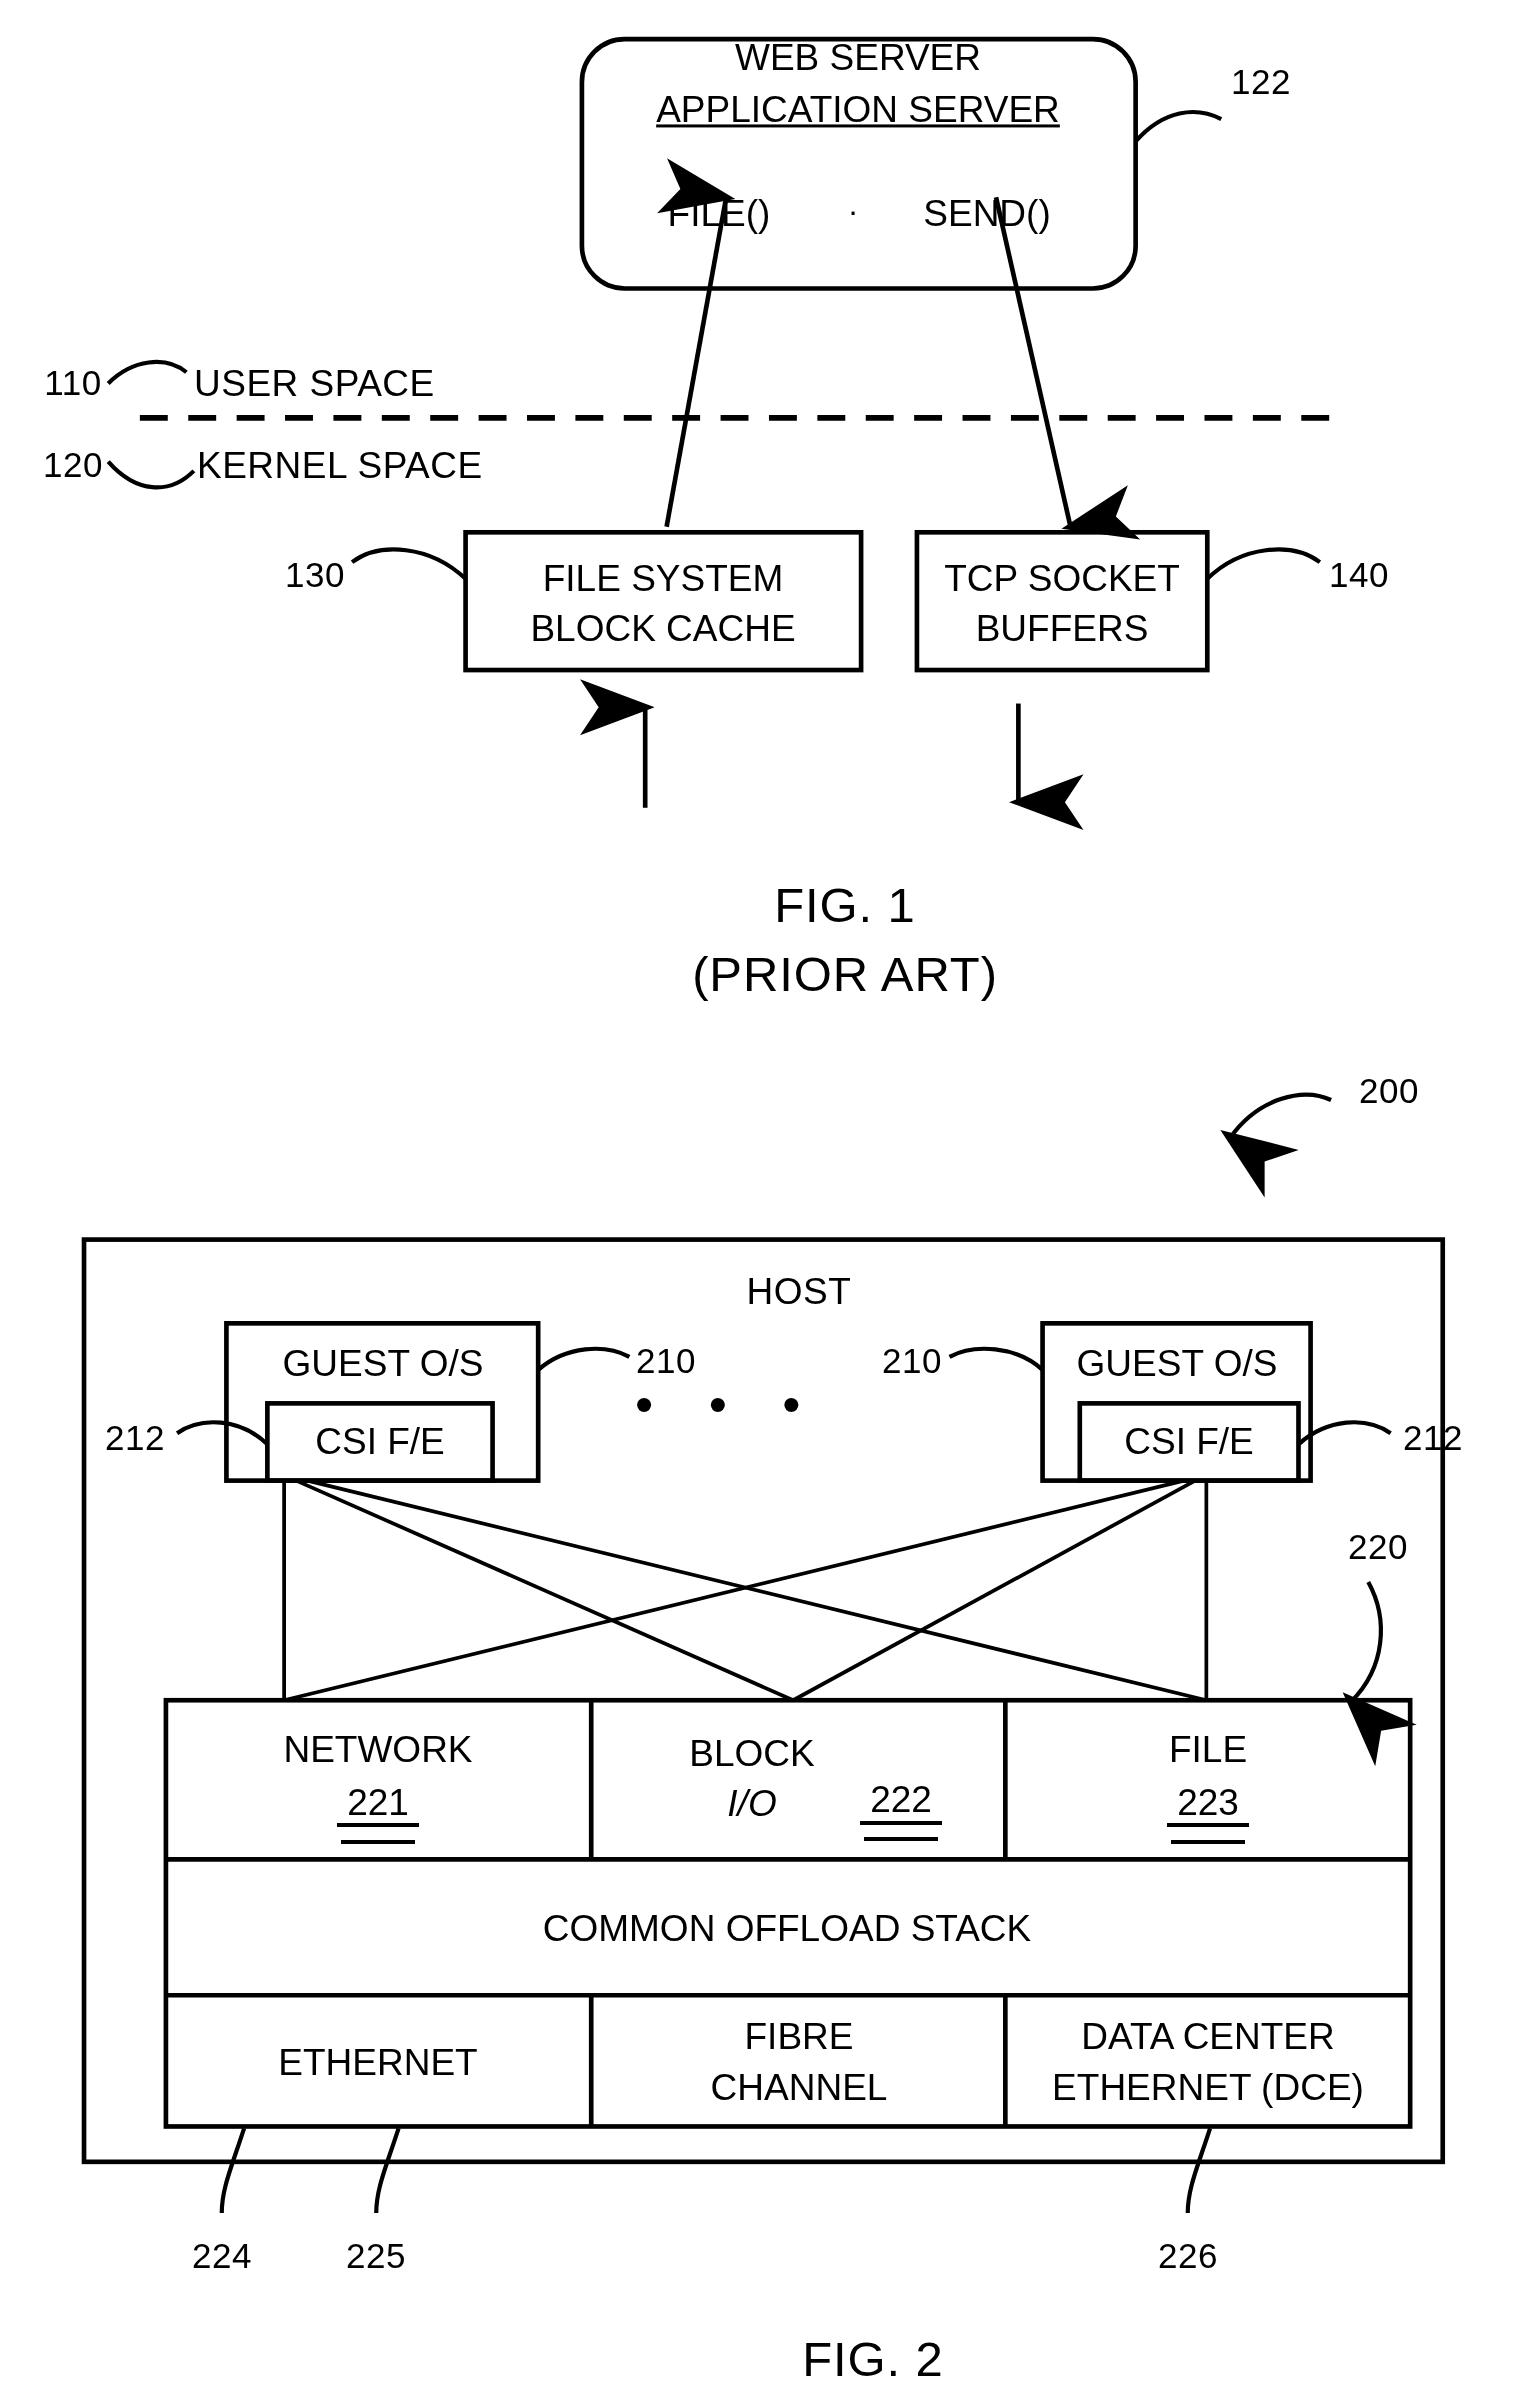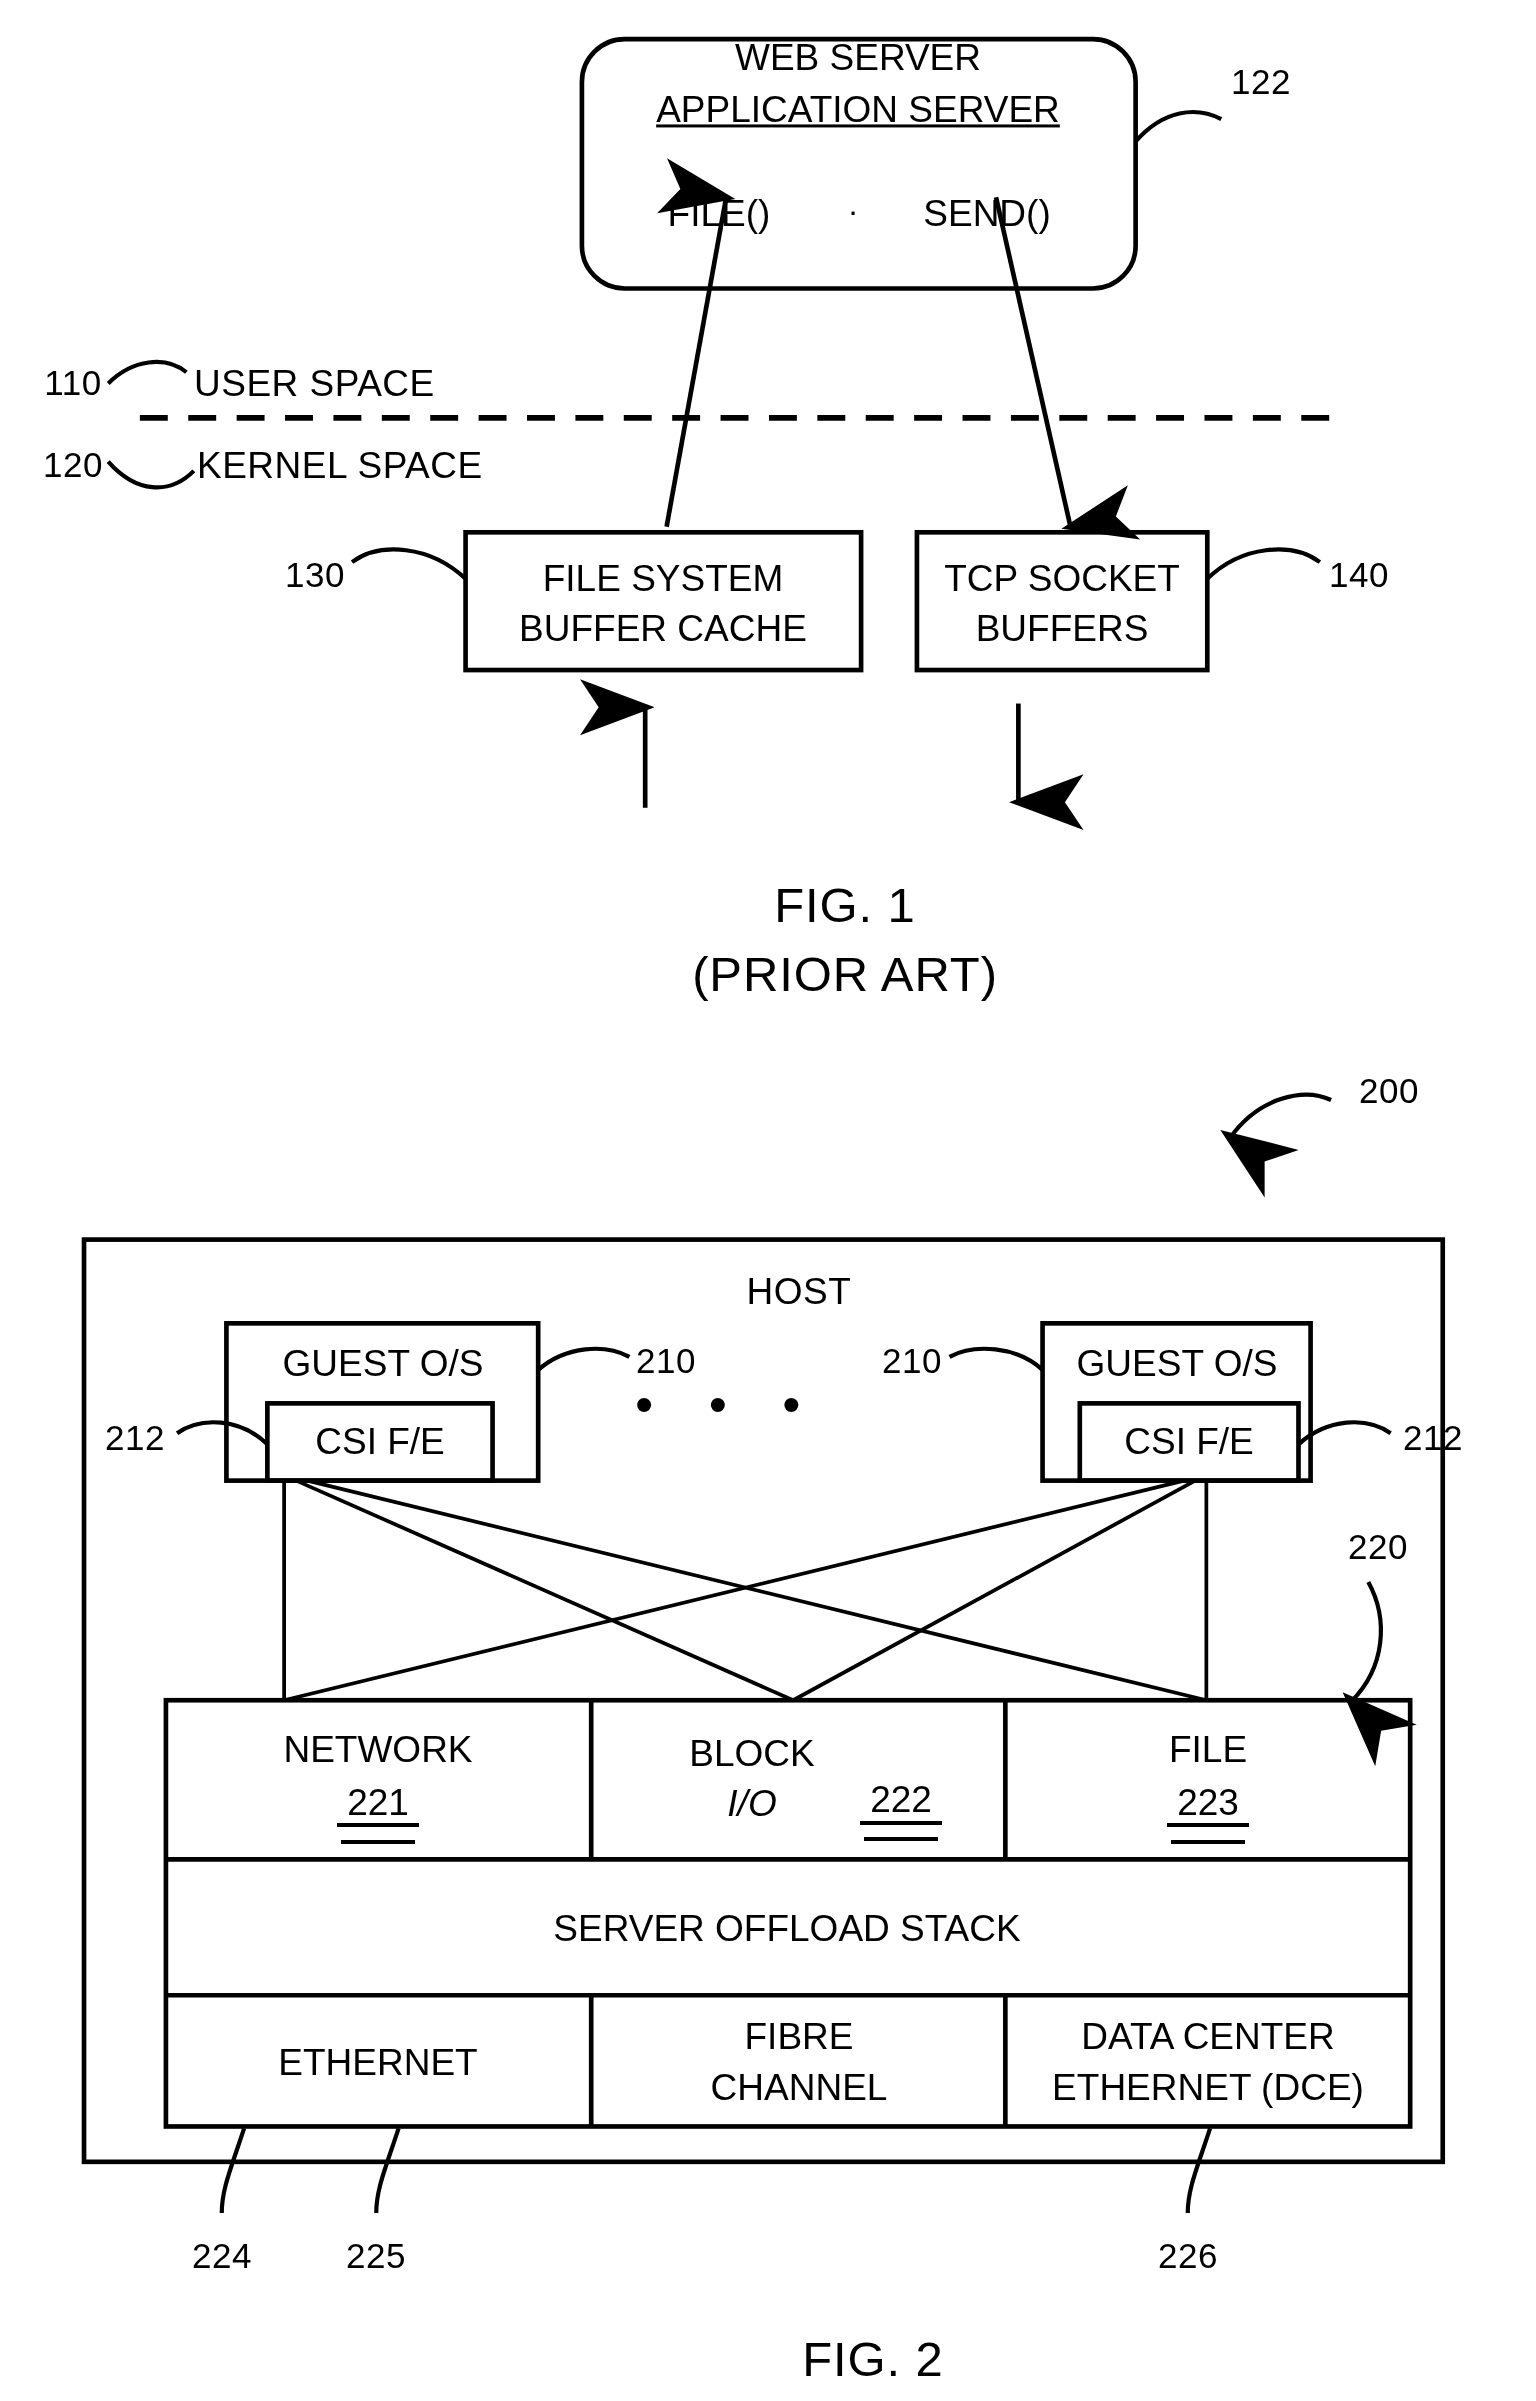--- a/index.html
+++ b/index.html
@@ -102,21 +102,21 @@
   <div class="txt ctr boxtext" style="left:987px;top:214px;">SEND()</div>
   <div class="txt ctr ref" style="left:1261px;top:82px;">122</div>
 
   <div class="txt ctr ref" style="left:73px;top:383px;">110</div>
   <div class="txt lbl" style="left:194px;top:363px;">USER SPACE</div>
 
   <div class="txt ctr ref" style="left:73px;top:465px;">120</div>
   <div class="txt lbl" style="left:197px;top:445px;">KERNEL SPACE</div>
 
   <div class="txt ctr boxtext" style="left:663px;top:579px;">FILE SYSTEM</div>
-  <div class="txt ctr boxtext" style="left:663px;top:629px;">BUFFER CACHE</div>
+  <div class="txt ctr boxtext" style="left:663px;top:629px;">BLOCK CACHE</div>
   <div class="txt ctr ref" style="left:315px;top:575px;">130</div>
 
   <div class="txt ctr boxtext" style="left:1062px;top:579px;">TCP SOCKET</div>
   <div class="txt ctr boxtext" style="left:1062px;top:629px;">BUFFERS</div>
   <div class="txt ctr ref" style="left:1359px;top:575px;">140</div>
 
   <div class="txt ctr fig-title" style="left:845px;top:880px;">FIG. 1</div>
   <div class="txt ctr fig-title" style="left:845px;top:949px;">(PRIOR ART)</div>
 
   <div class="txt ctr ref" style="left:1389px;top:1091px;">200</div>
@@ -146,21 +146,21 @@
   <div class="txt ctr boxtext" style="left:752px;top:1804px;font-style:italic;">I/O</div>
   <div class="txt ctr boxtext" style="left:901px;top:1800px;">222</div>
   <div class="uline" style="left:860px;top:1821px;width:82px;"></div>
   <div class="uline" style="left:864px;top:1837px;width:74px;"></div>
 
   <div class="txt ctr boxtext" style="left:1208px;top:1750px;">FILE</div>
   <div class="txt ctr boxtext" style="left:1208px;top:1803px;">223</div>
   <div class="uline" style="left:1167px;top:1823px;width:82px;"></div>
   <div class="uline" style="left:1171px;top:1840px;width:74px;"></div>
 
-  <div class="txt ctr boxtext" style="left:787px;top:1929px;">SERVER OFFLOAD STACK</div>
+  <div class="txt ctr boxtext" style="left:787px;top:1929px;">COMMON OFFLOAD STACK</div>
 
   <div class="txt ctr boxtext" style="left:378px;top:2063px;">ETHERNET</div>
 
   <div class="txt ctr boxtext" style="left:799px;top:2037px;">FIBRE</div>
   <div class="txt ctr boxtext" style="left:799px;top:2088px;">CHANNEL</div>
 
   <div class="txt ctr boxtext" style="left:1208px;top:2037px;">DATA CENTER</div>
   <div class="txt ctr boxtext" style="left:1208px;top:2088px;">ETHERNET (DCE)</div>
 
   <div class="txt ctr ref" style="left:222px;top:2256px;">224</div>

